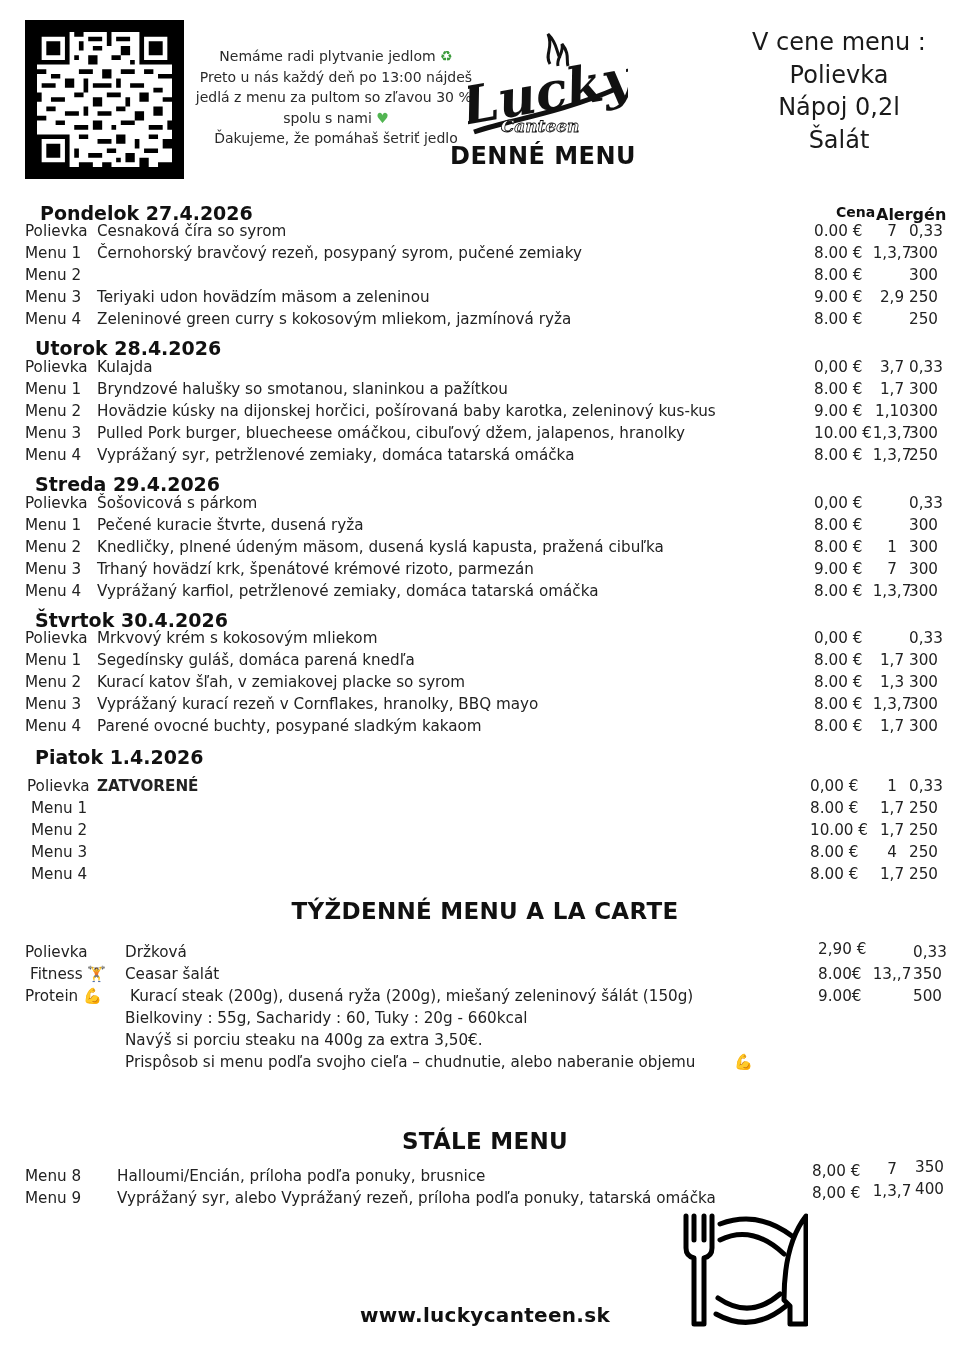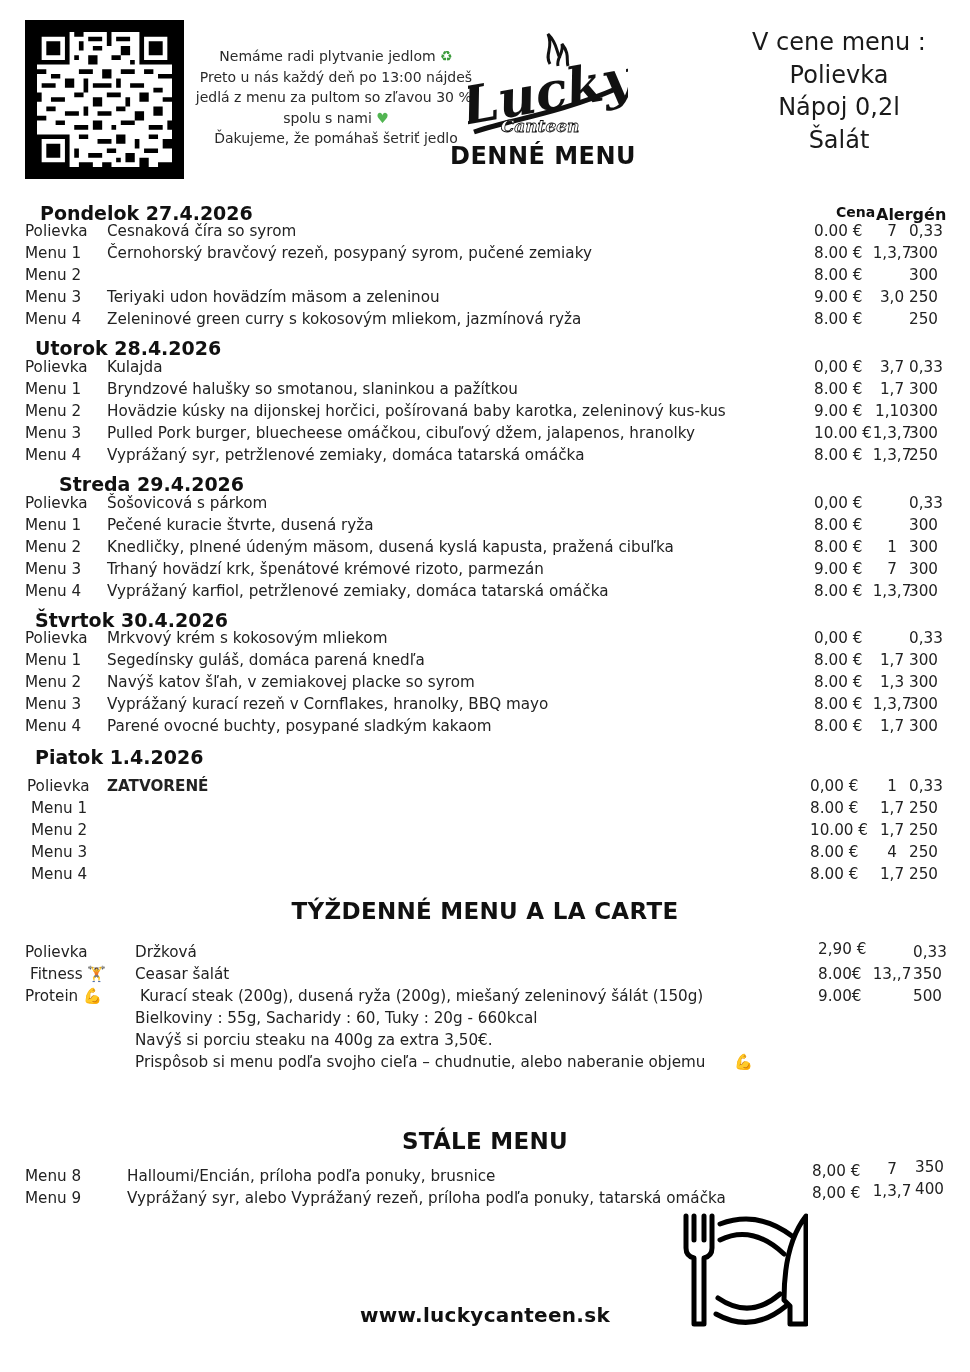--- a/index.html
+++ b/index.html
@@ -14,21 +14,21 @@
   .logo { left: 468px; top: 28px; width: 160px; height: 112px; }
   .denne { left: 450px; top: 142px; width: 192px; text-align: left; font-size: 24px; font-weight: bold; letter-spacing: 0.5px; color: #111; }
   .included { left: 726px; top: 26px; width: 226px; text-align: center; font-size: 24px; line-height: 32.6px; color: #1a1a1a; }
   .col-head { font-weight: bold; color: #111; }
   .cena-h { left: 815px; top: 204px; font-size: 14px; margin-left: 21px; }
   .alerg-h { left: 876px; top: 205px; font-size: 16px; }
 
   .day-h { font-weight: bold; font-size: 19px; color: #111; }
   .row { position: absolute; left: 0; width: 970px; height: 22px; font-size: 15.2px; line-height: 22px; white-space: nowrap; }
   .row .lbl { position: absolute; left: 25px; }
-  .row .dish { position: absolute; left: 97px; margin-left: 10px; }
+  .row .dish { position: absolute; left: 97px; }
   .row .price { position: absolute; left: 814px; }
   .row .alg { position: absolute; width: 44px; left: 870px; text-align: center; }
   .row .wt { position: absolute; left: 909px; }
   .closed { font-weight: bold; }
 
   .section-title { left: 0; width: 970px; text-align: center; font-size: 23px; font-weight: bold; color: #111; letter-spacing: 0.3px; }
   .carte .lbl { left: 25px; }
   .carte .dish { left: 125px; }
   .carte .price { left: 818px; }
   .carte .wt { left: 913px; }
@@ -104,21 +104,21 @@
     <div class="row" style="top: 264px;">
       <span class="lbl">Menu 2</span>
       <span class="price">8.00 €</span>
       <span class="alg"></span>
       <span class="wt">300</span>
     </div>
     <div class="row" style="top: 286px;">
       <span class="lbl">Menu 3</span>
       <span class="dish">Teriyaki udon hovädzím mäsom a zeleninou</span>
       <span class="price">9.00 €</span>
-      <span class="alg">3,0</span>
+      <span class="alg">2,9</span>
       <span class="wt">250</span>
     </div>
     <div class="row" style="top: 308px;">
       <span class="lbl">Menu 4</span>
       <span class="dish">Zeleninové green curry s kokosovým mliekom, jazmínová ryža</span>
       <span class="price">8.00 €</span>
       <span class="alg"></span>
       <span class="wt">250</span>
     </div>
     <div class="abs day-h" style="top: 337px; left: 35px;">Utorok 28.4.2026</div>
@@ -150,21 +150,21 @@
       <span class="alg">1,3,7</span>
       <span class="wt">300</span>
     </div>
     <div class="row" style="top: 444px;">
       <span class="lbl">Menu 4</span>
       <span class="dish">Vyprážaný syr, petržlenové zemiaky, domáca tatarská omáčka</span>
       <span class="price">8.00 €</span>
       <span class="alg">1,3,7</span>
       <span class="wt">250</span>
     </div>
-    <div class="abs day-h" style="top: 473px; left: 35px; margin-left: 24px;">Streda 29.4.2026</div>
+    <div class="abs day-h" style="top: 473px; left: 35px;">Streda 29.4.2026</div>
     <div class="row" style="top: 492px;">
       <span class="lbl">Polievka</span>
       <span class="dish">Šošovicová s párkom</span>
       <span class="price">0,00 €</span>
       <span class="alg"></span>
       <span class="wt">0,33</span>
     </div>
     <div class="row" style="top: 514px;">
       <span class="lbl">Menu 1</span>
       <span class="dish">Pečené kuracie štvrte, dusená ryža</span>
@@ -203,21 +203,21 @@
     </div>
     <div class="row" style="top: 649px;">
       <span class="lbl">Menu 1</span>
       <span class="dish">Segedínsky guláš, domáca parená knedľa</span>
       <span class="price">8.00 €</span>
       <span class="alg">1,7</span>
       <span class="wt">300</span>
     </div>
     <div class="row" style="top: 671px;">
       <span class="lbl">Menu 2</span>
-      <span class="dish">Navýš katov šľah, v zemiakovej placke so syrom</span>
+      <span class="dish">Kurací katov šľah, v zemiakovej placke so syrom</span>
       <span class="price">8.00 €</span>
       <span class="alg">1,3</span>
       <span class="wt">300</span>
     </div>
     <div class="row" style="top: 693px;">
       <span class="lbl">Menu 3</span>
       <span class="dish">Vyprážaný kurací rezeň v Cornflakes, hranolky, BBQ mayo</span>
       <span class="price">8.00 €</span>
       <span class="alg">1,3,7</span>
       <span class="wt">300</span>

